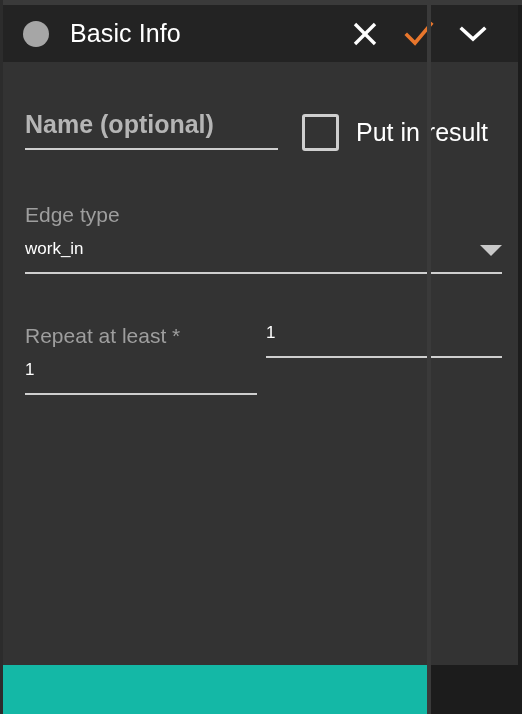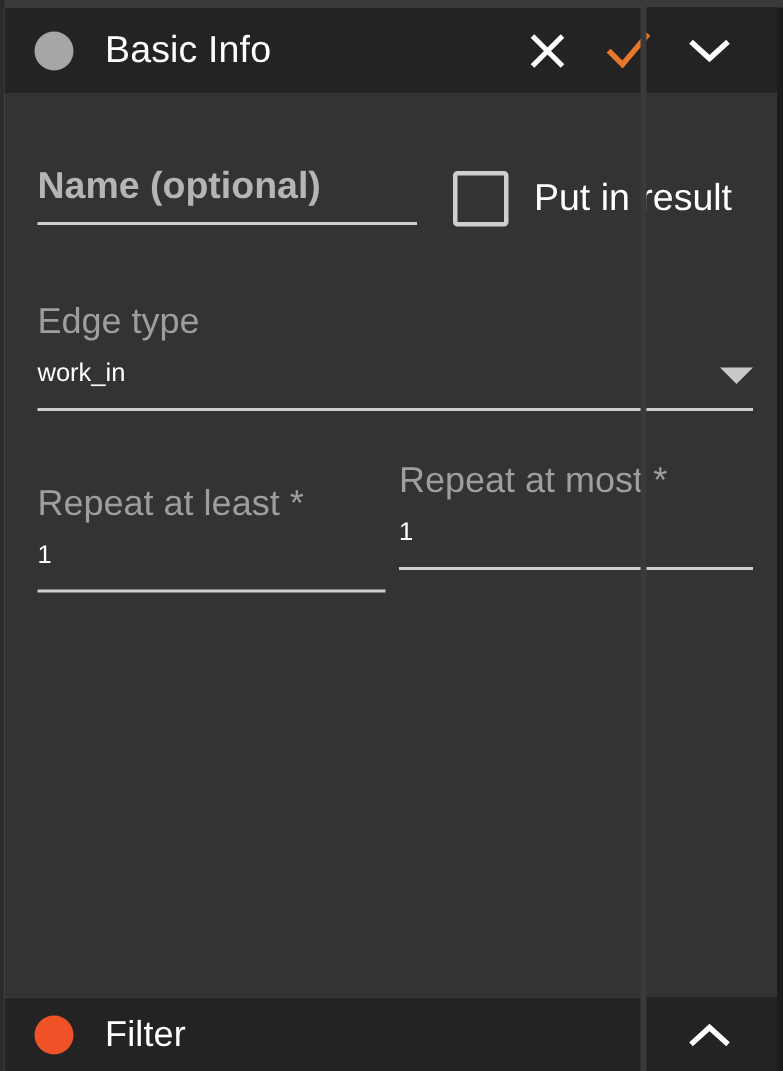--- a/index.html
+++ b/index.html
@@ -12,21 +12,21 @@
     height: 714px;
     overflow: hidden;
     font-family: "Liberation Sans", sans-serif;
     -webkit-font-smoothing: antialiased;
   }
 
   #app {
     position: relative;
     width: 431px;
     height: 714px;
-    background: #737373;
+    background: #14b8a6;
     box-sizing: border-box;
   }
 
   
   .top-rail {
     position: absolute;
     left: 0; top: 0;
     width: 522px; height: 5px;
     background: #3a3a3a;
   }
@@ -144,21 +144,21 @@
     font-size: 25px;
     margin-left: 17px;
     white-space: nowrap;
   }
 
   .field {
     position: absolute;
   }
   .field-label {
     color: #9e9e9e;
-    font-size: 24px;
+    font-size: 21px;
     line-height: 22px;
     white-space: nowrap;
   }
   .field-value-row {
     display: flex;
     align-items: flex-end;
     margin-top: 8px;
   }
   .field-value {
     color: #ffffff;
@@ -250,35 +250,23 @@
 
     <div class="field field-min">
       <div class="field-label">Repeat at least *</div>
       <div class="field-value-row">
         <span class="field-value">1</span>
       </div>
       <div class="underline"></div>
     </div>
 
     <div class="field field-max">
-      <div class="field-label">Repeat at most *</div>
       <div class="field-value-row">
         <span class="field-value">1</span>
       </div>
       <div class="underline"></div>
     </div>
 
   </div>
 
-  <div class="section-bar bottom">
-    <span class="dot orange"></span>
-    <span class="section-title">Filter</span>
-    <span class="bar-actions">
-      <span class="icon-btn">
-        <svg width="28" height="20" viewBox="0 0 28 20" aria-hidden="true">
-          <polyline points="3,15 14,5 25,15" fill="none" stroke="#ffffff" stroke-width="3.6" stroke-linecap="square" stroke-linejoin="miter"></polyline>
-        </svg>
-      </span>
-    </span>
-  </div>
 
   <div class="edge-right"></div>
 </div>
 
 </body></html>

